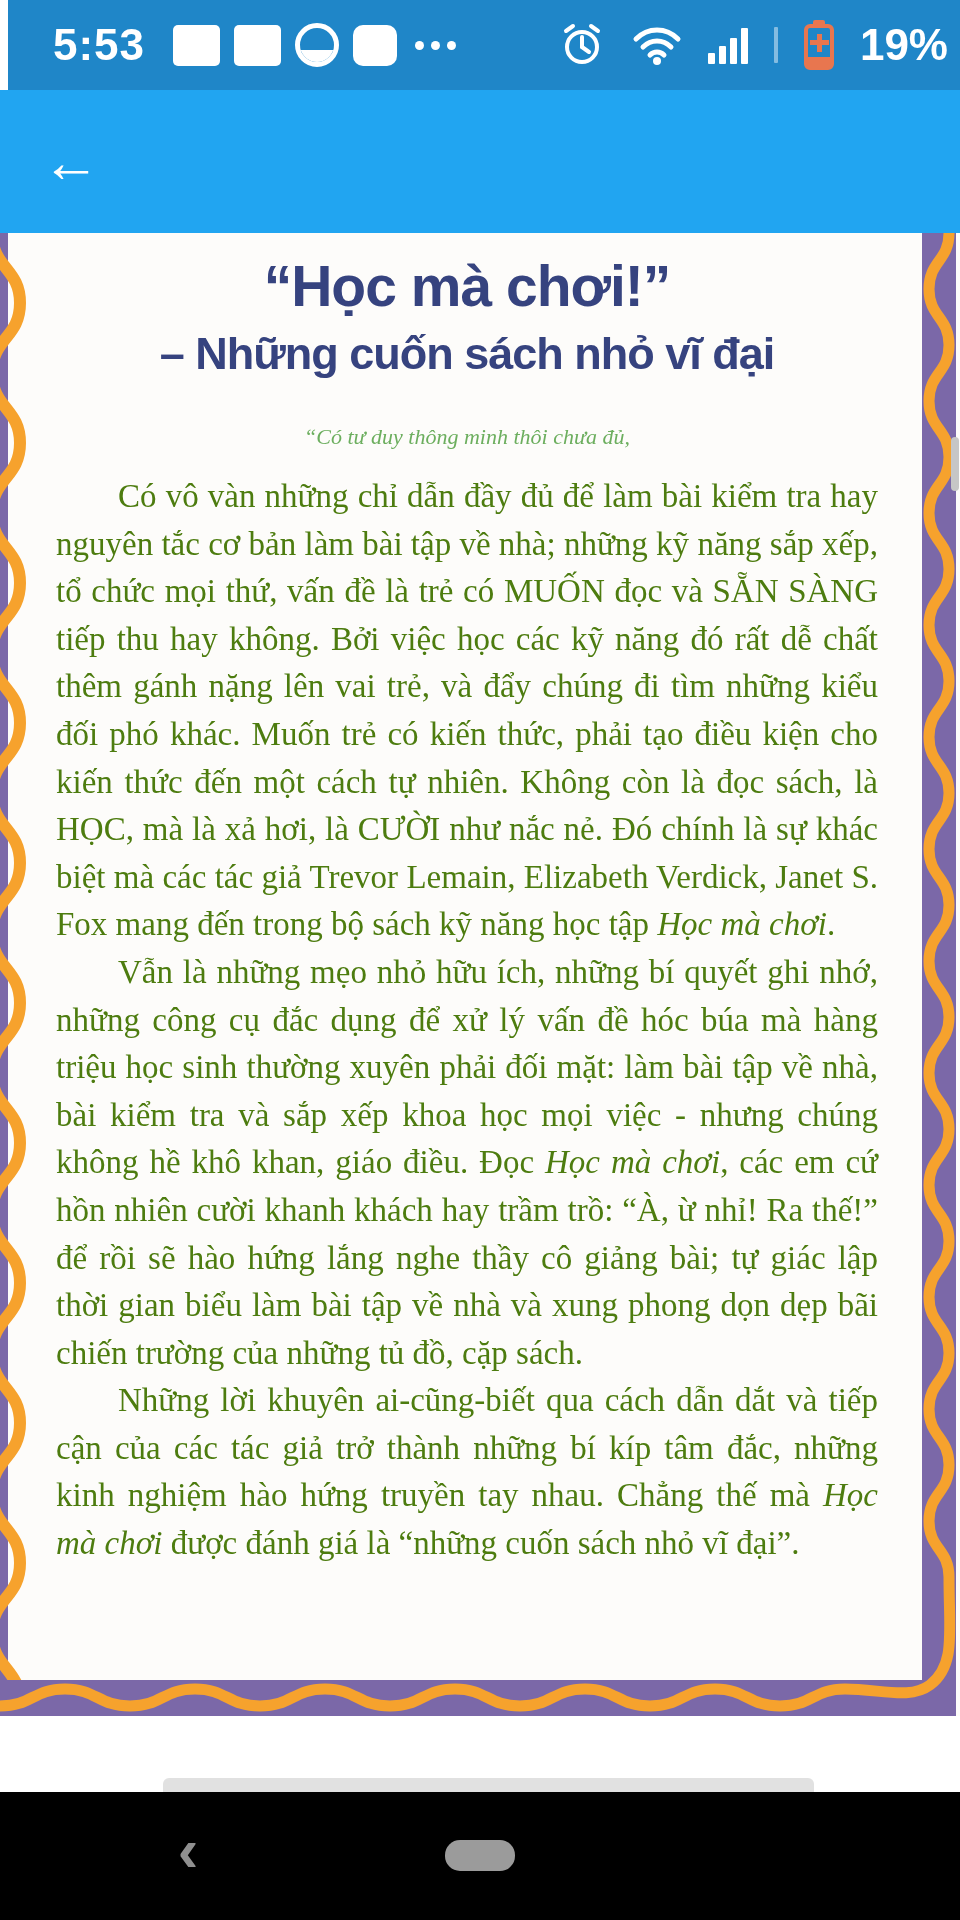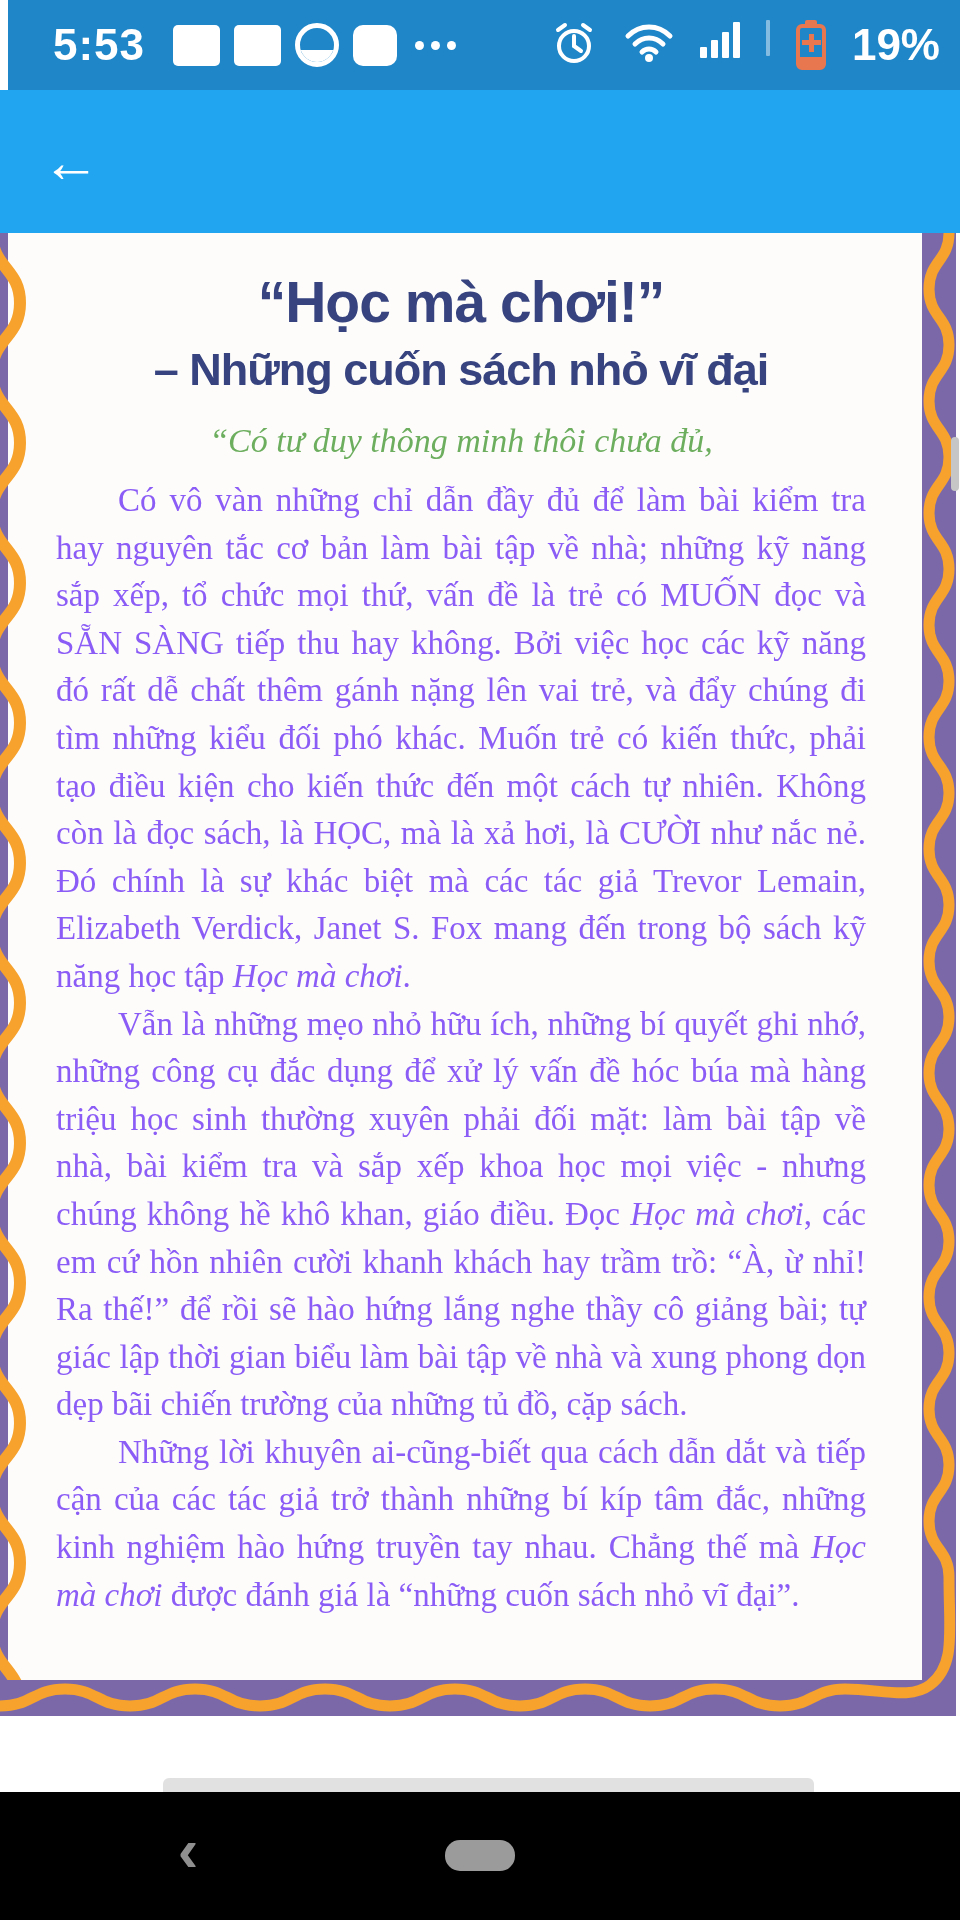--- a/index.html
+++ b/index.html
@@ -21,21 +21,21 @@
     display:flex;align-items:center;color:#fff;}
   .sb-time{font-size:44px;font-weight:600;margin-left:45px;letter-spacing:1px;}
   .sb-notifs{display:flex;align-items:center;gap:14px;margin-left:28px;}
   .nicon-square{width:47px;height:41px;background:#fff;border-radius:5px;}
   .nicon-square.rounder{border-radius:10px;width:44px;}
   .nicon-circle{width:44px;height:44px;border:5px solid #fff;border-radius:50%;position:relative;overflow:hidden;}
   .nicon-circle::after{content:'';position:absolute;left:-6px;right:-6px;top:50%;bottom:-6px;
     background:#fff;border-top:5px solid var(--statusbar-blue);}
   .nicon-dots{display:flex;gap:7px;margin-left:4px;}
   .nicon-dots i{width:9px;height:9px;border-radius:50%;background:#fff;}
-  .sb-right{margin-left:auto;margin-right:28px;display:flex;align-items:flex-start;gap:26px;}
+  .sb-right{margin-left:auto;margin-right:20px;display:flex;align-items:center;gap:26px;}
   .sb-pct{font-size:44px;font-weight:600;}
   .sig-bars{display:flex;align-items:flex-end;gap:4px;height:38px;}
   .sig-bars i{width:7px;background:#fff;border-radius:1px;}
   .sig-b1{height:11px;}.sig-b2{height:18px;}.sig-b3{height:26px;}.sig-b4{height:36px;}
   .sim2{width:4px;height:36px;background:#fff;opacity:.45;border-radius:1px;}
   .batt{position:relative;width:30px;height:50px;}
   .batt .nub{position:absolute;top:0;left:9px;width:12px;height:5px;background:var(--battery-orange);border-radius:2px 2px 0 0;}
   .batt .case{position:absolute;top:4px;left:0;width:30px;height:46px;border:4px solid var(--battery-orange);border-radius:6px;}
   .batt .plus-v{position:absolute;top:14px;left:13px;width:5px;height:18px;background:var(--battery-orange);}
   .batt .plus-h{position:absolute;top:20px;left:6px;width:19px;height:5px;background:var(--battery-orange);}
@@ -45,28 +45,28 @@
   .app-bar{position:absolute;top:90px;left:0;width:960px;height:143px;background:var(--appbar-blue);
     display:flex;align-items:center;color:#fff;}
   .ab-back{font-size:58px;margin-left:42px;width:70px;cursor:pointer;line-height:1;}
   .ab-title{font-size:47px;font-weight:500;margin-left:48px;white-space:nowrap;overflow:hidden;max-width:760px;}
 
   
   .page{position:absolute;top:233px;left:0;width:960px;height:1483px;background:var(--page-bg);}
   .border-svg{position:absolute;pointer-events:none;}
   .scrollbar{position:absolute;right:1px;top:437px;width:8px;height:54px;background:#c6c6c6;border-radius:4px;}
 
-  .page-inner{position:absolute;top:16px;left:30px;width:892px;padding:20px 56px 0 26px;}
+  .page-inner{position:absolute;top:0;left:30px;width:892px;padding:20px 44px 0 26px;}
   .book-title{color:var(--title-navy);text-align:center;font-weight:bold;letter-spacing:-1px;}
   .bt-1{font-size:57px;line-height:66px;}
   .bt-2{font-size:45px;line-height:70px;}
-  .quote{color:var(--quote-green);font-style:italic;text-align:center;font-size:34px;line-height:51px;
-    margin-top:10px;font-family:"Liberation Serif",serif;}
+  .quote{color:var(--quote-green);font-style:italic;text-align:center;font-size:22px;line-height:51px;
+    margin-top:22px;font-family:"Liberation Serif",serif;}
   .body-text{margin-top:11px;font-family:"Liberation Serif",serif;font-size:33px;line-height:47.6px;
-    color:#8b5cf6;text-align:justify;}
+    color:#4d7c0f;text-align:justify;}
   .body-text p{text-indent:62px;margin:0;}
 
   
   .sheet-handle{position:absolute;top:1778px;left:163px;width:651px;height:22px;background:#e1e1e1;border-radius:6px 6px 0 0;}
   .nav-bar{position:absolute;top:1792px;left:0;width:960px;height:128px;background:#000;}
   .nav-back{position:absolute;left:158px;top:22px;color:#8f8f8f;font-size:62px;font-weight:bold;
     width:60px;text-align:center;cursor:pointer;}
   .nav-pill{position:absolute;left:445px;top:48px;width:70px;height:31px;background:#9b9b9b;border-radius:15px;cursor:pointer;}
 </style>
 </head>

